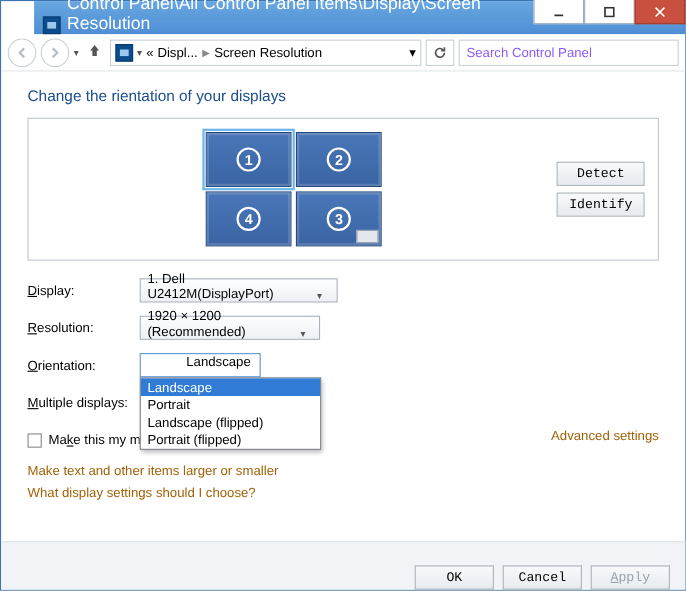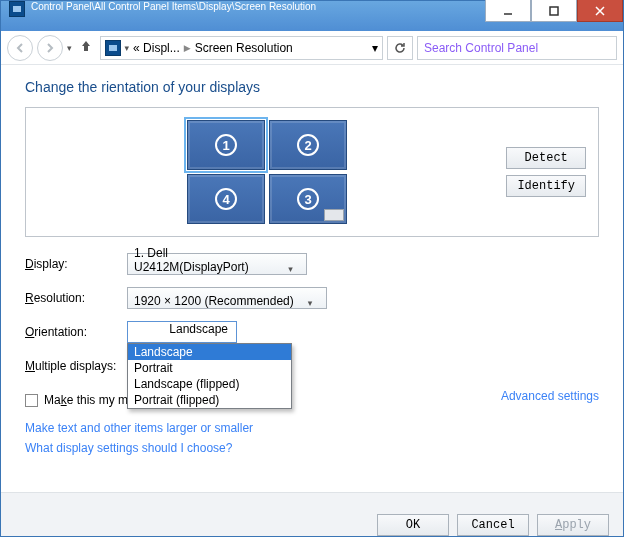--- a/index.html
+++ b/index.html
@@ -16,23 +16,24 @@
     background: #fff;
     border: 1px solid #3a75b5;
     position: relative;
     display: flex;
     flex-direction: column;
   }
   .titlebar {
     height: 30px;
     background: linear-gradient(#68a7e0, #4f8ed4);
     display: flex;
-    align-items: flex-start;
+    align-items: flex-end;
     color: #fff;
-    font-size: 10px;
+    font-size: 16px;
+    margin-left: 30px;
   }
   .titlebar .ticon {
     width: 16px; height: 16px;
     margin: 0 6px 0 8px;
     background: #0b4c8c;
     border: 1px solid #083a6a;
     display: flex; align-items:center; justify-content:center;
   }
   .titlebar .ticon::after { content:""; width:8px; height:6px; background:#9cc7ef; }
   .titlebar .title { flex: 1; }
@@ -185,21 +186,21 @@
     display:flex; align-items:center; gap:6px;
     margin-top: 4px;
   }
   .cb {
     width:13px; height:13px; border:1px solid #888; background:#fff;
   }
   .advrow {
     display:flex; justify-content:space-between; 
     margin-bottom: 14px;
   }
-  .link { color:#3b82f6; cursor:pointer; }
+  .link { color:#a16207; cursor:pointer; }
   .links { display:flex; flex-direction:column; gap:6px; }
   .footer {
     height: 44px;
     border-top: 1px solid #dfe3e7;
     background: #f1f3f6;
     display:flex; align-items:flex-end; justify-content:flex-end;
     gap: 8px; padding: 0 14px;
   }
 </style>
 </head>
@@ -294,21 +295,21 @@
     <div class="formrow">
       <span class="lbl"><span class="u">D</span>isplay:</span>
       <div class="combo" style="width:180px;">
         <span>1. Dell U2412M(DisplayPort)</span>
         <span class="arrw">▾</span>
       </div>
     </div>
 
     <div class="formrow">
       <span class="lbl"><span class="u">R</span>esolution:</span>
-      <div class="combo" style="width:200px;">
+      <div class="combo" style="width:164px;">
         <span>1920 × 1200 (Recommended)</span>
         <span class="arrw">▾</span>
       </div>
     </div>
 
     <div class="formrow">
       <span class="lbl"><span class="u">O</span>rientation:</span>
       <div class="combo open" style="width:110px;flex-direction:column;">
         <span>Landscape</span>
         <span class="arrw">▾</span>

